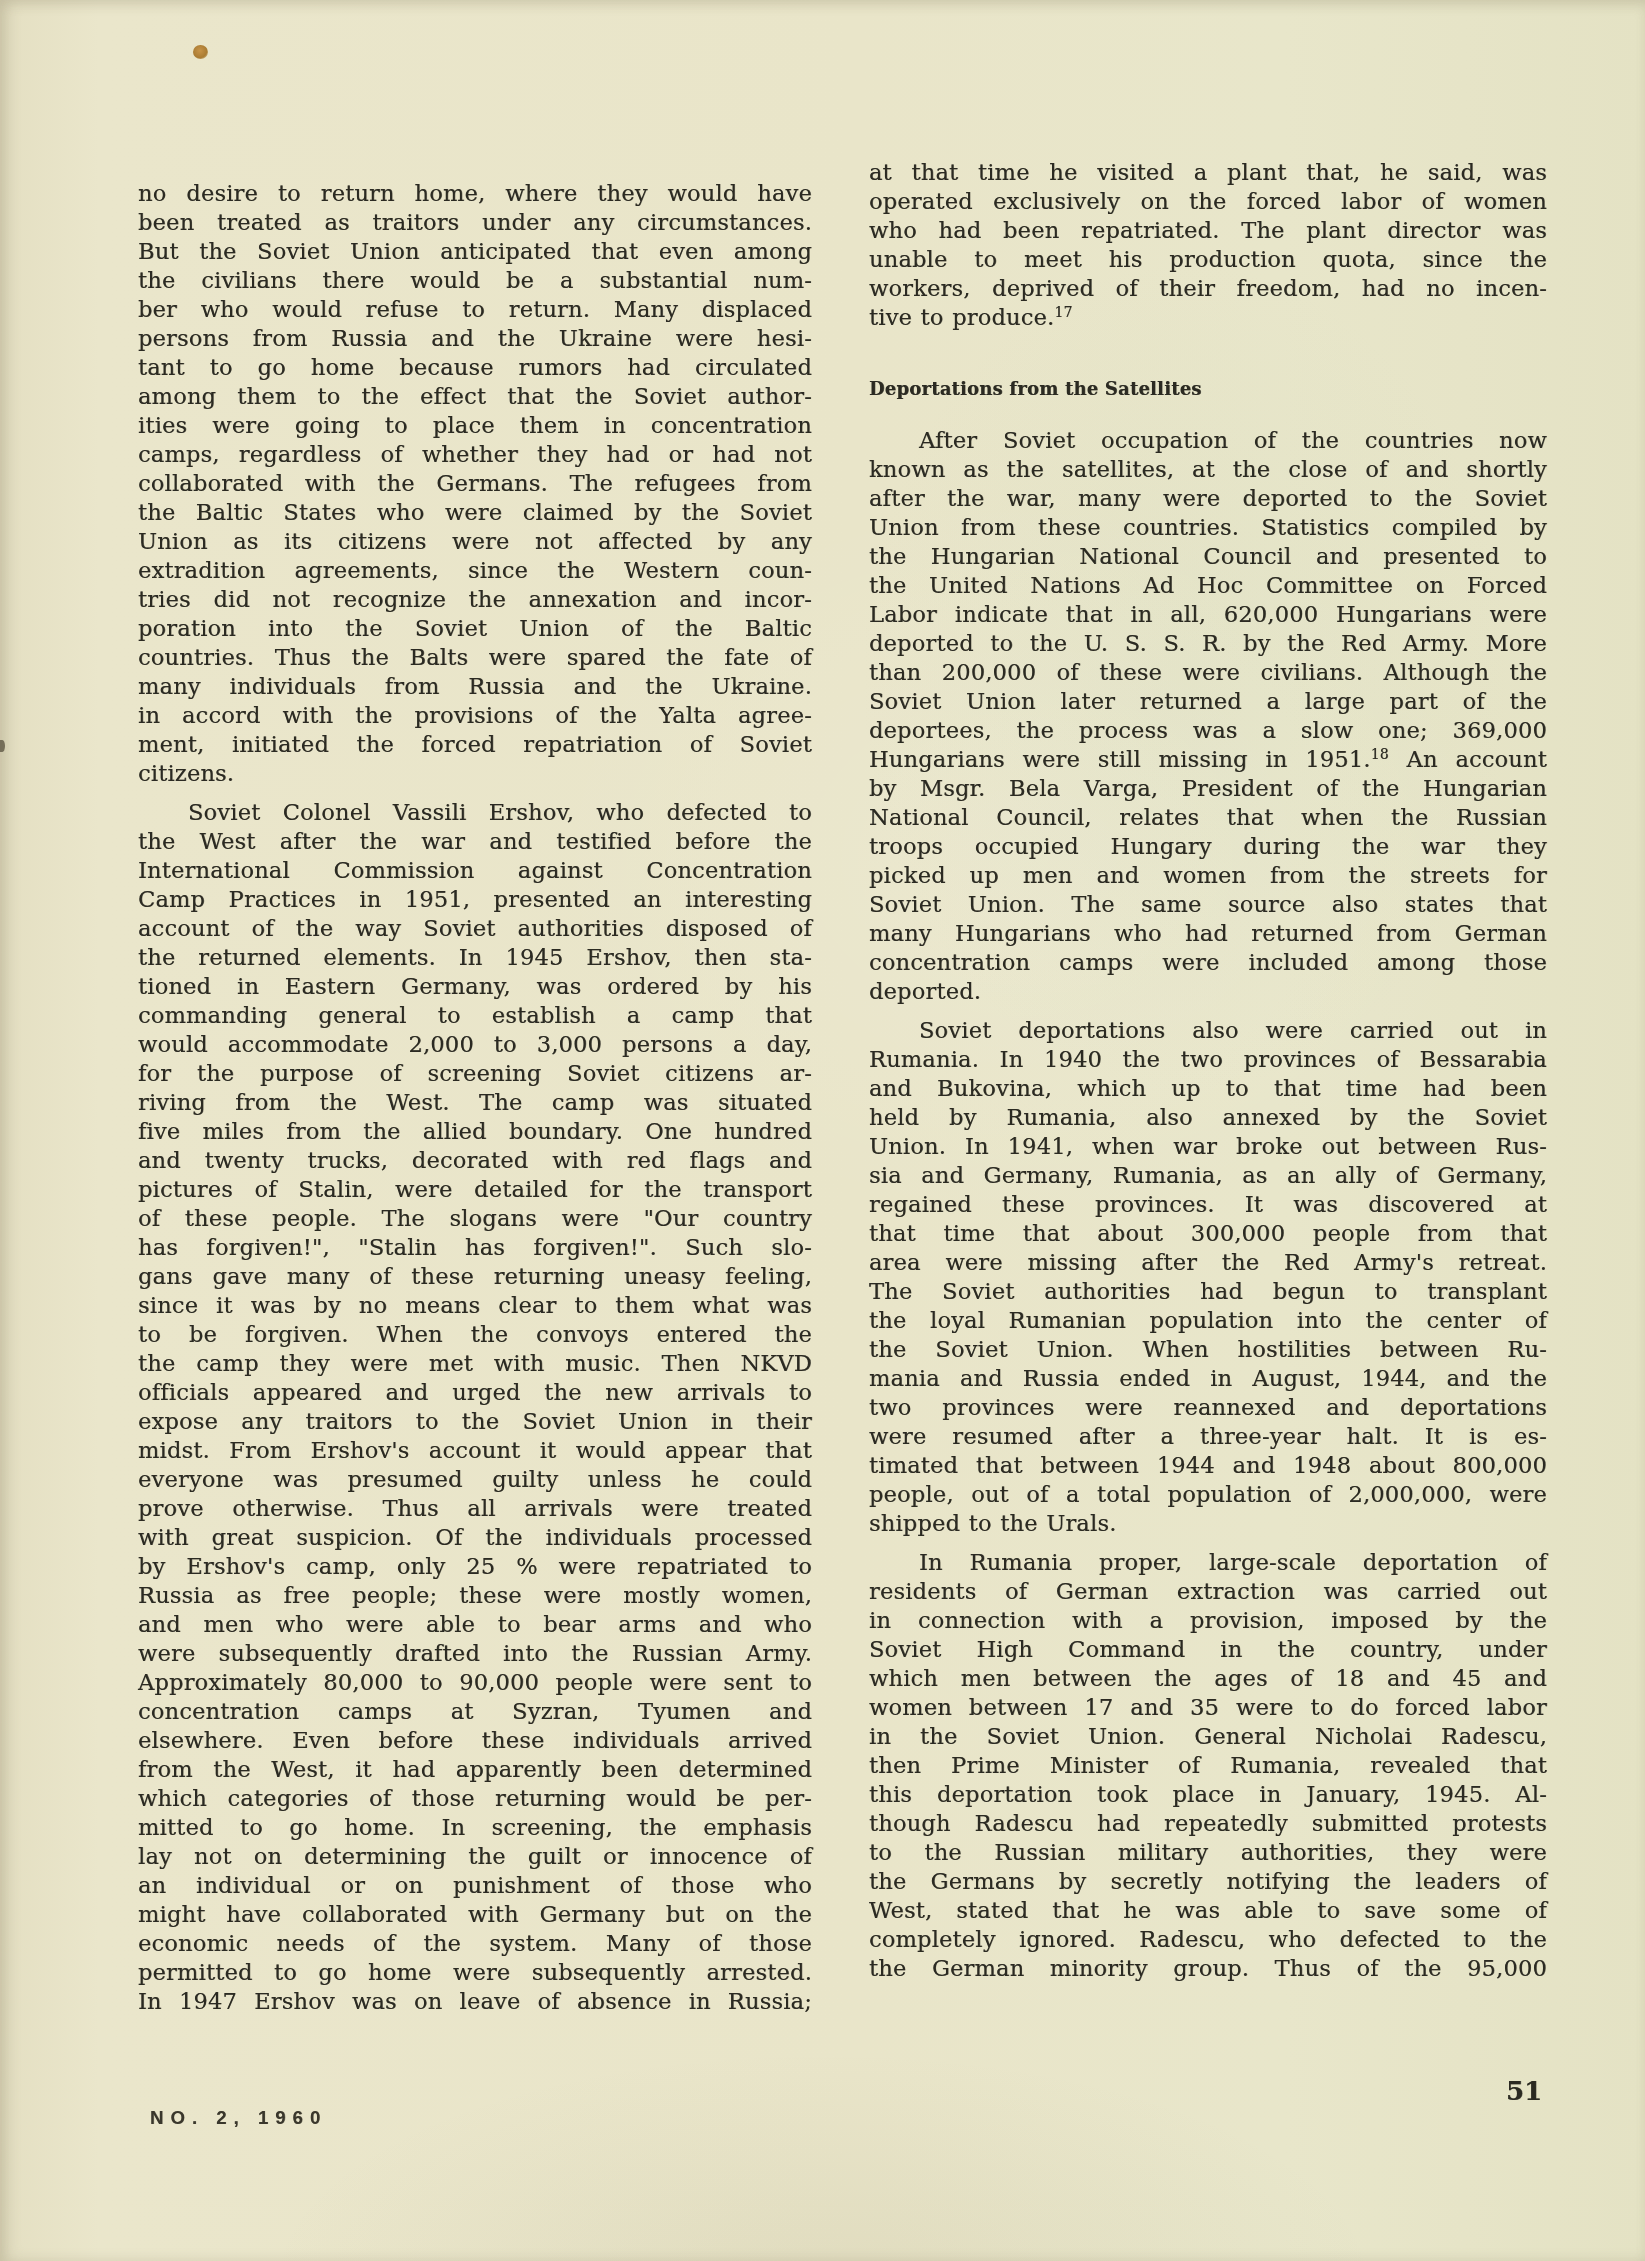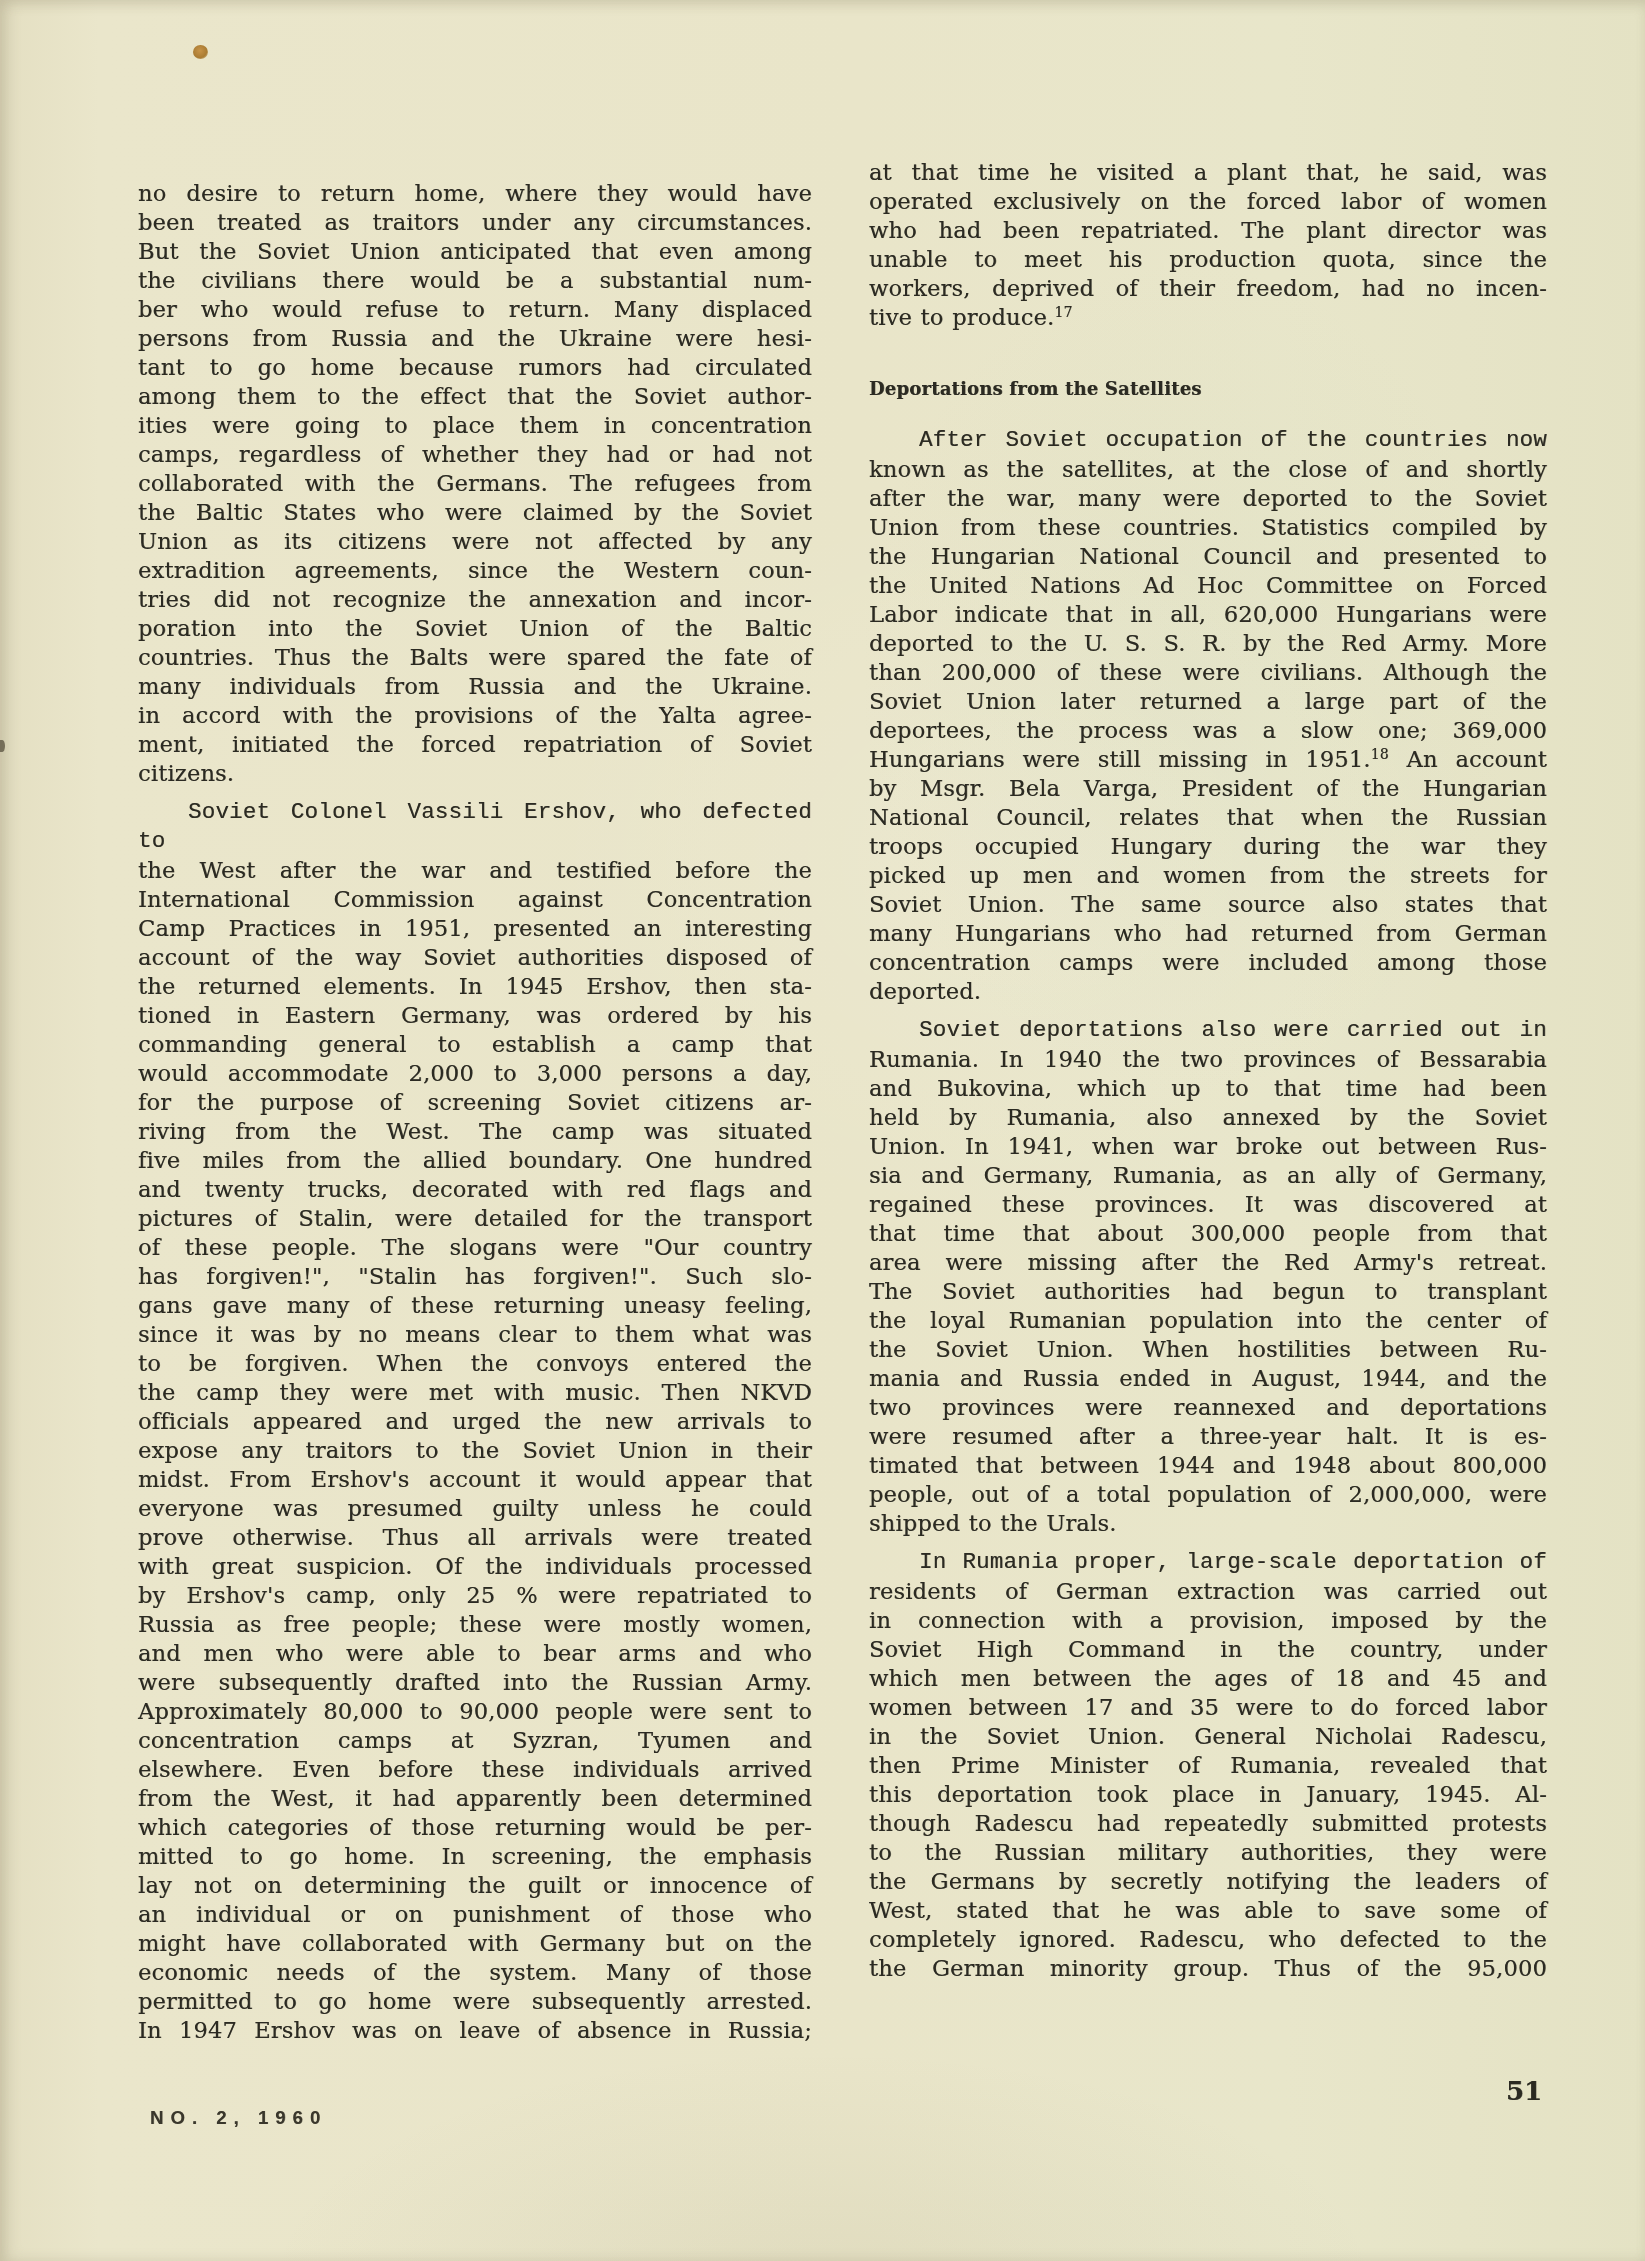--- a/index.html
+++ b/index.html
@@ -25,21 +25,21 @@
     font-size:22.5px;
     line-height:29px;
     text-align:justify;
     text-align-last:justify;
     letter-spacing:0.2px;
     word-spacing:1.2px;
     text-shadow:0.4px 0.2px 0 rgba(43,42,34,0.55);
     white-space:normal;
   }
   .line.end{text-align-last:left;}
-  .para.indent .line:first-child{text-indent:50px;font-family:Liberation Mono, monospace;}
+  .para.indent .line:first-child{text-indent:50px;}
   sup{font-size:0.62em;vertical-align:super;line-height:0;}
   .heading{
     font-weight:bold;
     font-size:18px;
     line-height:29.5px;
     margin:42px 0 22px 0;
     letter-spacing:0.2px;
     text-shadow:0.5px 0.2px 0 rgba(43,42,34,0.6);
   }
   .footer{

